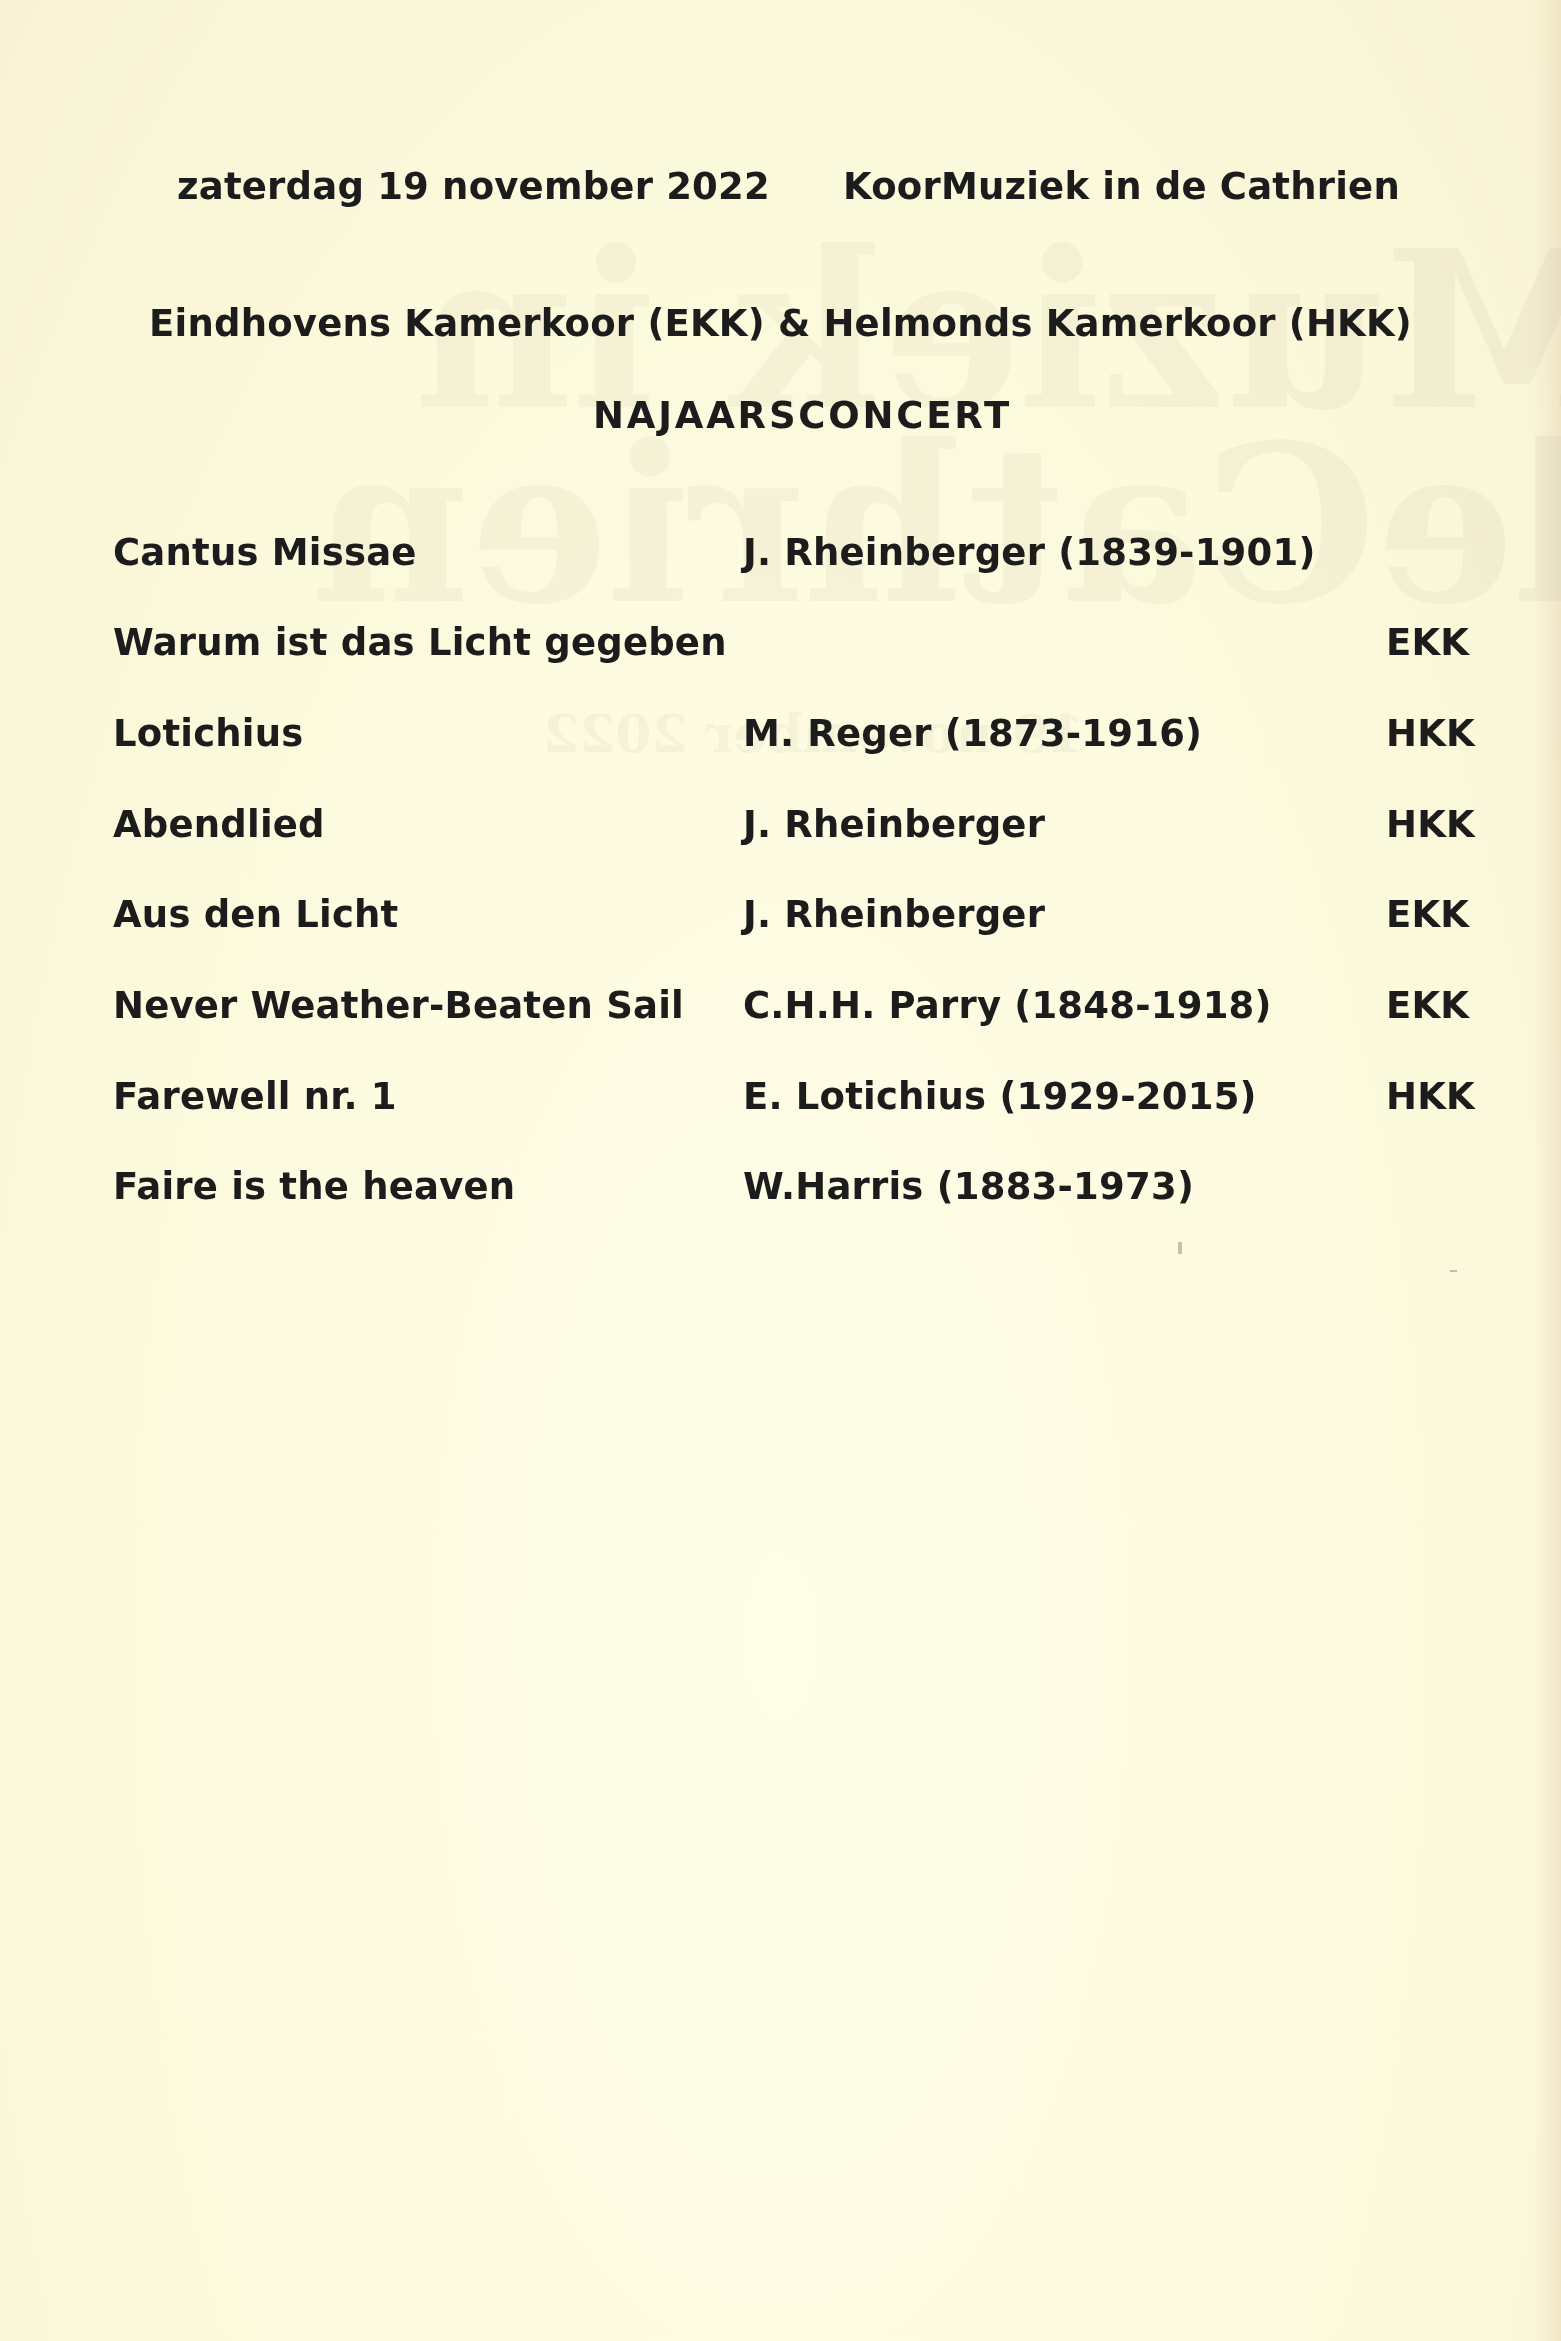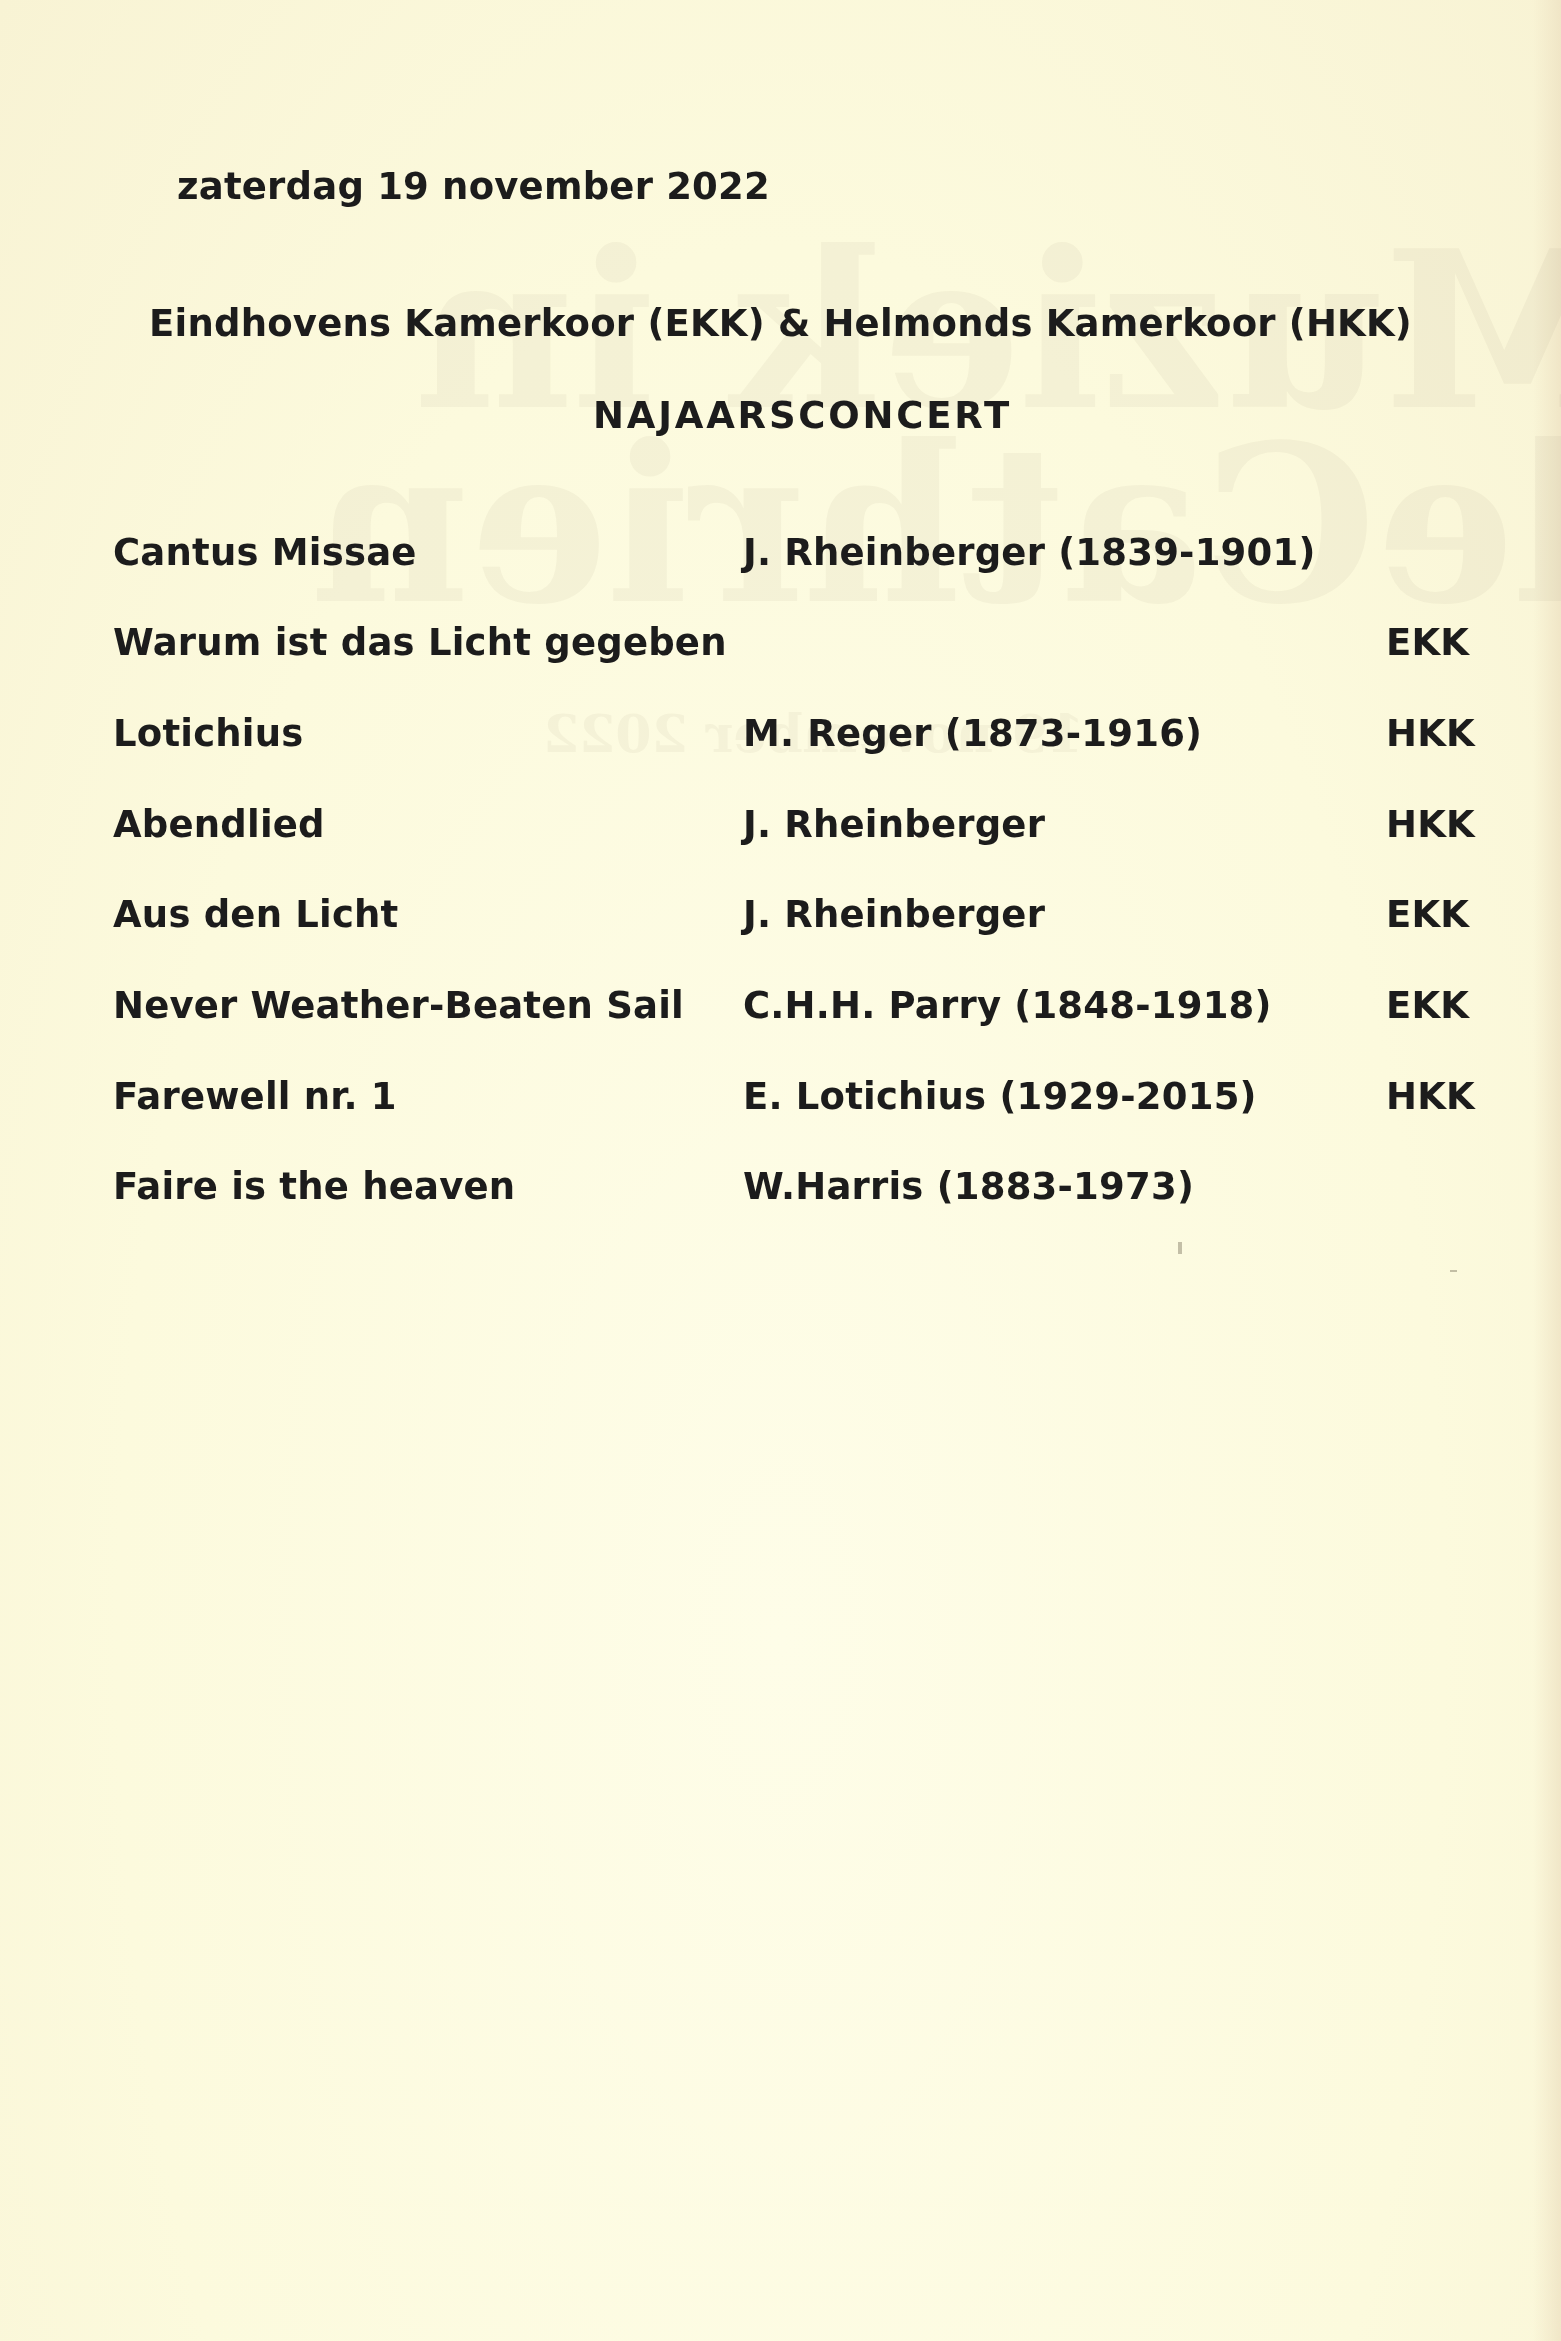--- a/index.html
+++ b/index.html
@@ -90,20 +90,21 @@
 <body>
 
 <div class="page">
   <div class="right-edge"></div>
 
   <div class="watermark wm-1">Muziek in</div>
   <div class="watermark wm-2">deCathrien</div>
   <div class="watermark wm-3">19 november 2022</div>
 
   <div class="line h-date">zaterdag 19 november 2022</div>
+  <div class="line h-venue">KoorMuziek in de Cathrien</div>
   <div class="line h-choirs">Eindhovens Kamerkoor (EKK) &amp; Helmonds Kamerkoor (HKK)</div>
   <div class="line h-title">NAJAARSCONCERT</div>
 
   <div class="program">
     <div class="row" style="top:534px">
       <span class="cell c-title">Cantus Missae</span>
       <span class="cell c-composer">J. Rheinberger (1839-1901)</span>
       <span class="cell c-choir"></span>
     </div>
     <div class="row" style="top:624px">

